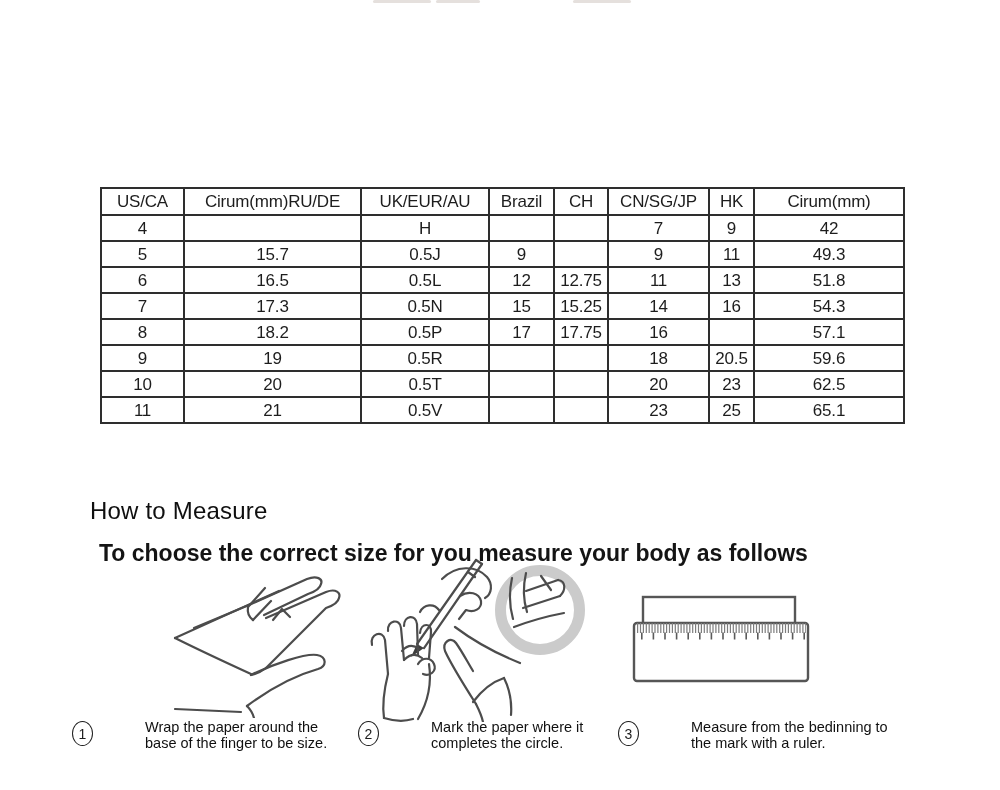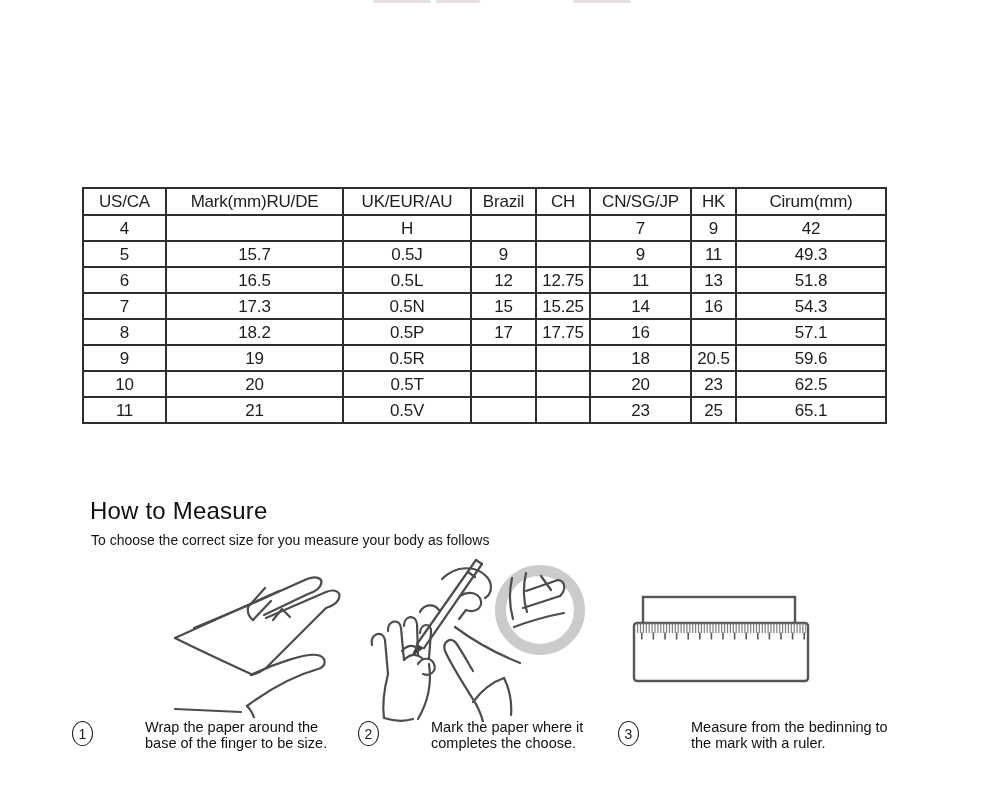--- a/index.html
+++ b/index.html
@@ -19,40 +19,40 @@
     overflow:hidden;
   }
   
   .artifact{position:absolute;top:0;height:3px;background:#cfc6c1;opacity:.55;border-radius:2px;}
   .a1{left:373px;width:58px;}
   .a2{left:436px;width:44px;}
   .a3{left:573px;width:58px;}
 
   
   table.size-table{
-    position:absolute;left:82px;top:187px;width:803px;
+    position:absolute;left:100px;top:187px;width:803px;
     border-collapse:collapse;table-layout:fixed;
     font-size:17px;letter-spacing:-0.2px;color:#1d1d1d;
   }
   table.size-table th, table.size-table td{
     border:2px solid var(--table-border);
     text-align:center;vertical-align:middle;
     padding:0;height:24px;line-height:1;
     font-weight:400;white-space:nowrap;overflow:hidden;
   }
   table.size-table th{height:25px;}
 
   
   .htm-title{
     position:absolute;left:90px;top:497px;margin:0;
     font-size:24px;font-weight:500;letter-spacing:.2px;color:#0f0f0f;
   }
   .htm-subtitle{
-    position:absolute;left:91px;top:532px;margin:0;
-    font-size:14px;font-weight:400;color:#141414;
+    position:absolute;left:91px;top:532px;margin:8px;
+    font-size:23px;font-weight:700;color:#141414;
   }
 
   
   .illus{position:absolute;}
   .illus-hand{left:145px;top:556px;}
   .illus-pencil{left:360px;top:552px;}
   .illus-ruler{left:630px;top:592px;}
 
   
   .step{position:absolute;top:720px;display:flex;align-items:flex-start;}
@@ -85,21 +85,21 @@
         <col style="width:128px">
       <col style="width:65px">
         <col style="width:54px">
         <col style="width:101px">
       <col style="width:45px">
         <col style="width:150px">
     </colgroup>
     <thead>
       <tr>
           <th>US/CA</th>
-          <th>Mark(mm)RU/DE</th>
+          <th>Cirum(mm)RU/DE</th>
           <th>UK/EUR/AU</th>
           <th>Brazil</th>
           <th>CH</th>
           <th>CN/SG/JP</th>
           <th>HK</th>
           <th>Cirum(mm)</th>
         </tr>
     </thead>
     <tbody>
         <tr>
@@ -261,21 +261,21 @@
     <span class="stepnum">1</span>
     <span class="steptext">
       <span>Wrap the paper around the</span>
       <span>base of the finger to be size.</span>
     </span>
   </div>
   <div class="step step-2">
     <span class="stepnum">2</span>
     <span class="steptext">
       <span>Mark the paper where it</span>
-      <span>completes the choose.</span>
+      <span>completes the circle.</span>
     </span>
   </div>
   <div class="step step-3">
     <span class="stepnum">3</span>
     <span class="steptext">
       <span>Measure from the bedinning to</span>
       <span>the mark with a ruler.</span>
     </span>
   </div>
 

